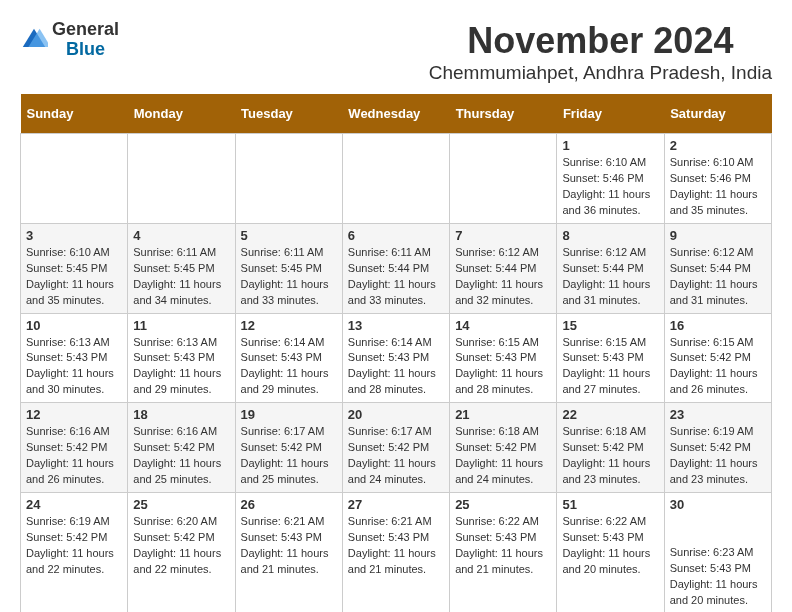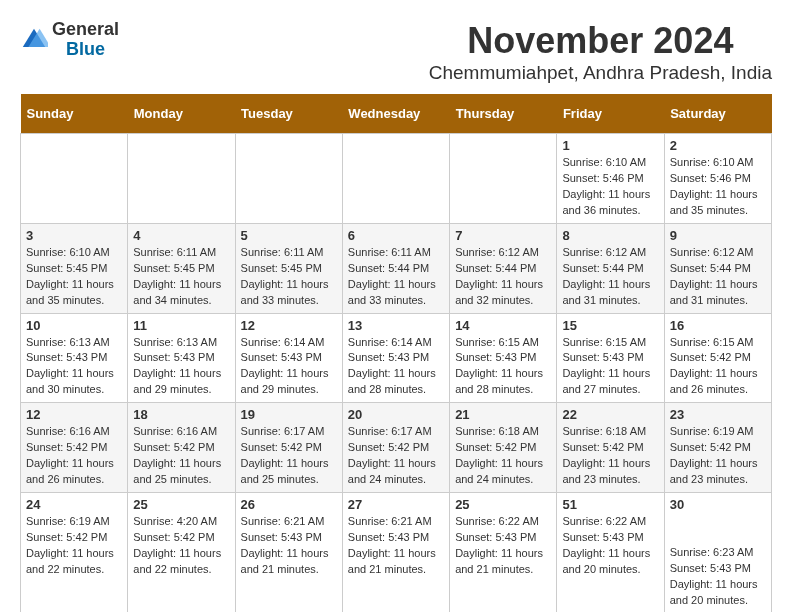--- a/index.html
+++ b/index.html
@@ -271,21 +271,21 @@
       </tr>
       <tr>
         <td>
           <span class="day-num">24</span>
           <div class="day-info" style="white-space: pre-line;">Sunrise: 6:19 AM
 Sunset: 5:42 PM
 Daylight: 11 hours and 22 minutes.</div>
         </td>
         <td>
           <span class="day-num">25</span>
-          <div class="day-info" style="white-space: pre-line;">Sunrise: 4:20 AM
+          <div class="day-info" style="white-space: pre-line;">Sunrise: 6:20 AM
 Sunset: 5:42 PM
 Daylight: 11 hours and 22 minutes.</div>
         </td>
         <td>
           <span class="day-num">26</span>
           <div class="day-info" style="white-space: pre-line;">Sunrise: 6:21 AM
 Sunset: 5:43 PM
 Daylight: 11 hours and 21 minutes.</div>
         </td>
         <td>

